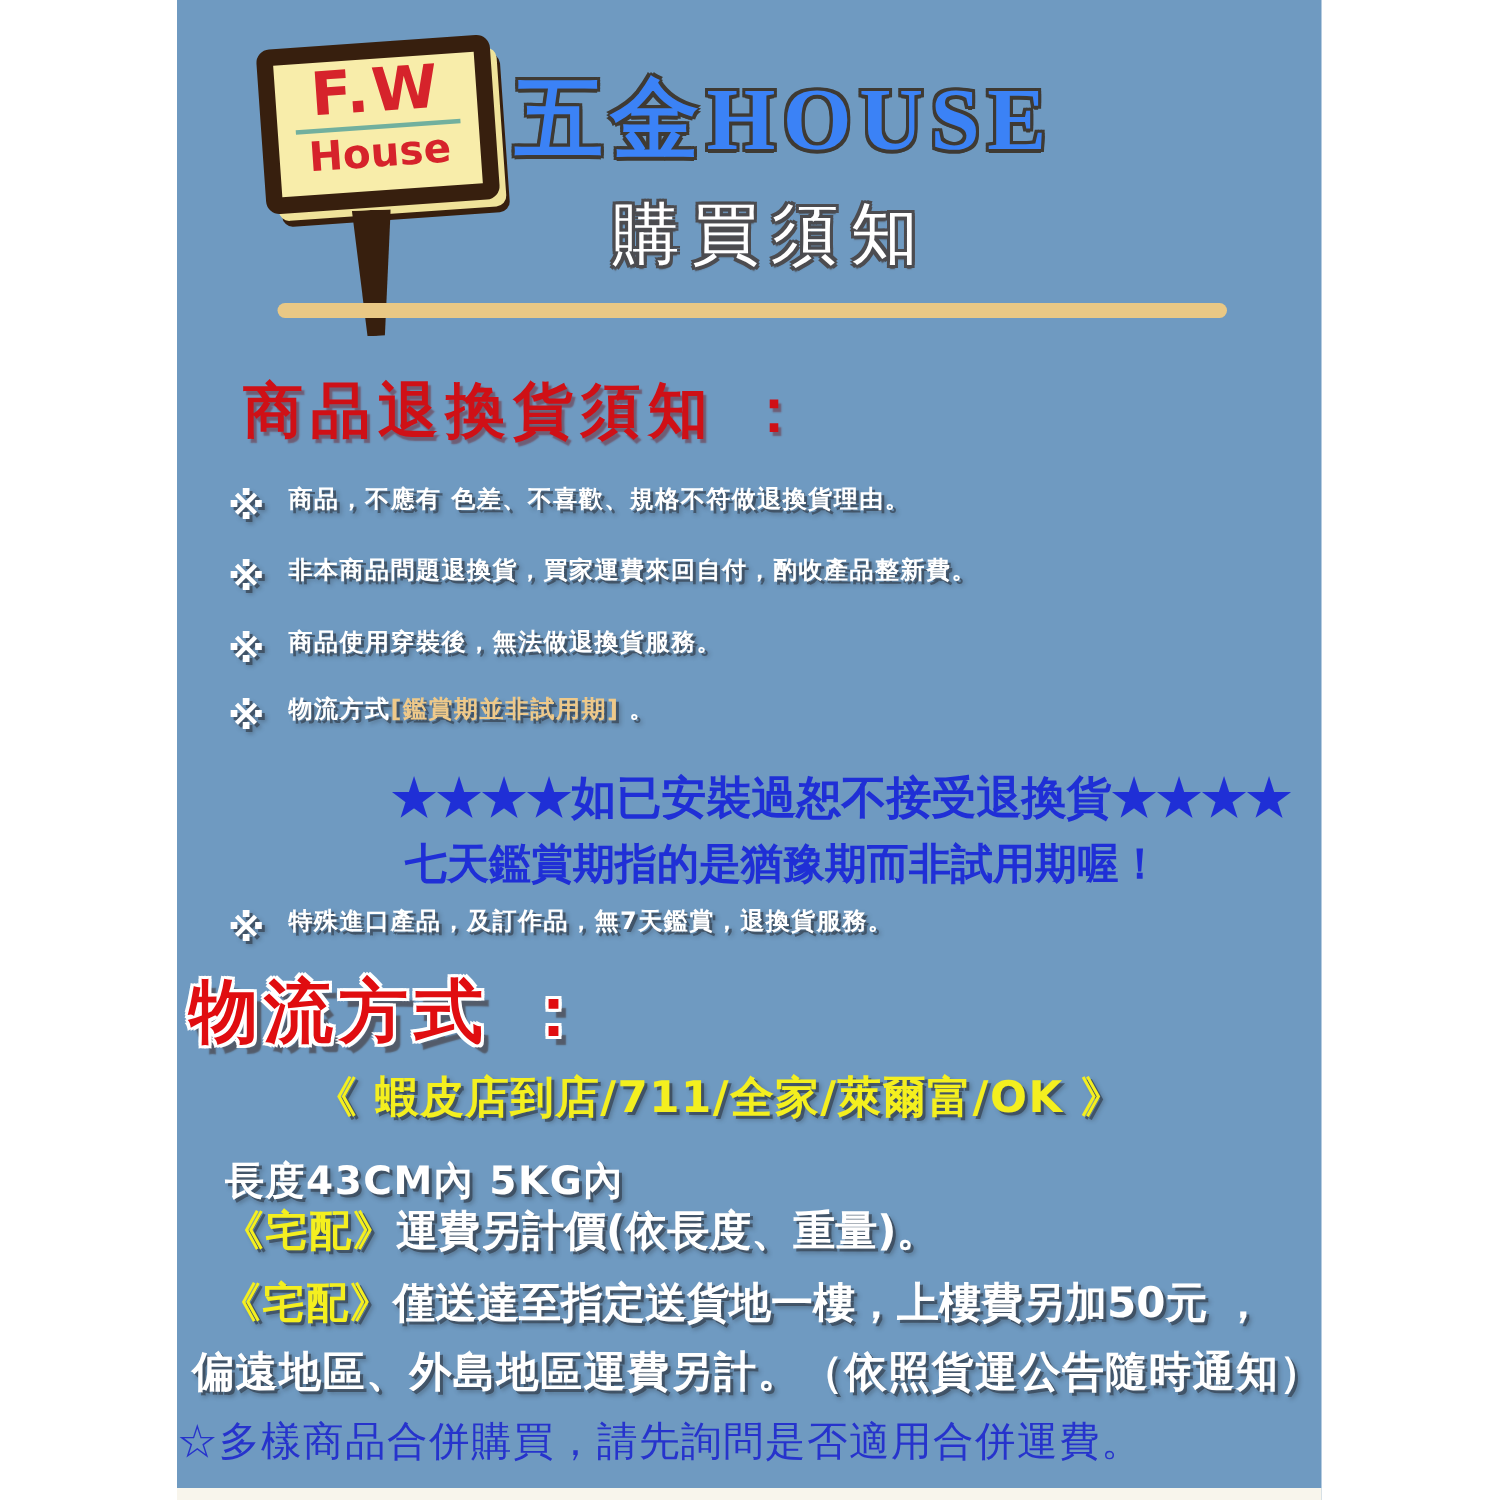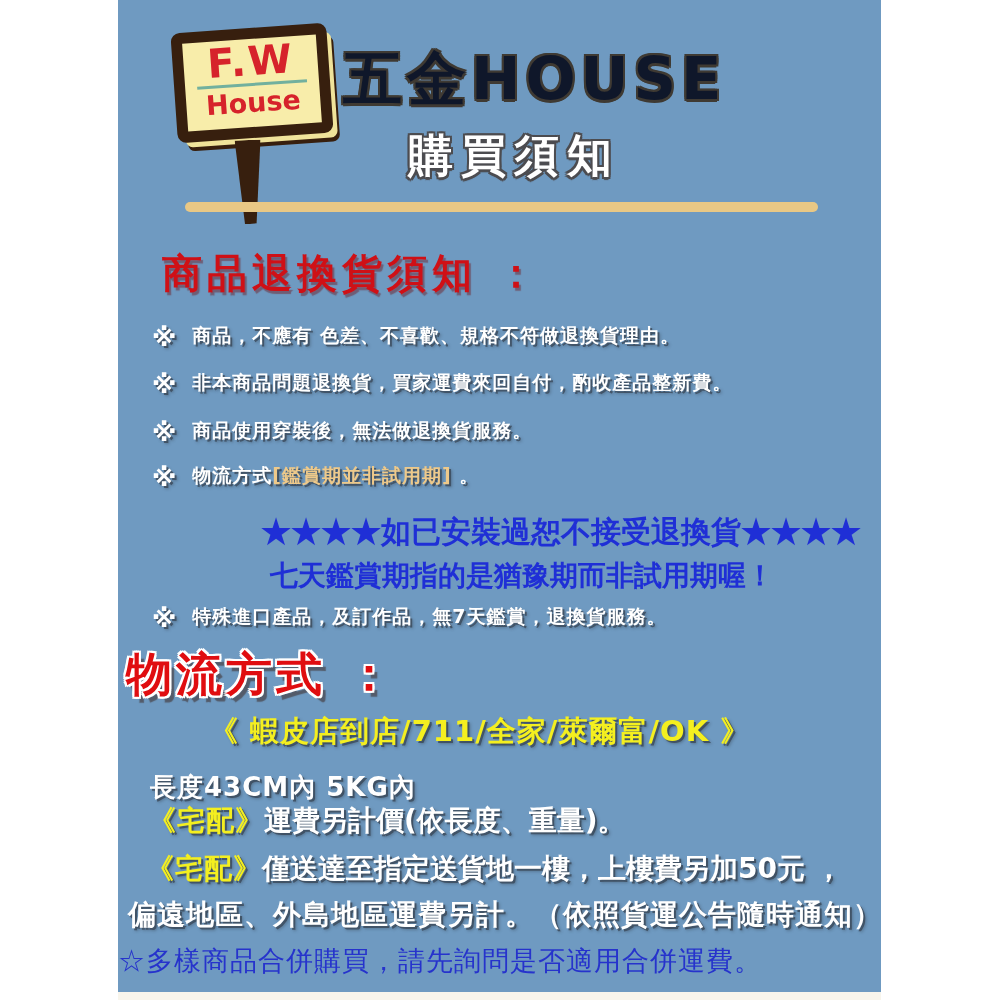--- a/index.html
+++ b/index.html
@@ -15,37 +15,37 @@
       background:#f8edaa;border:11px solid #371f0e;border-radius:9px;
       transform:rotate(-4deg);text-align:center;
       box-shadow:6px 7px 0 -2px #f0e39a, 8px 11px 0 -2px #371f0e;}
   .fw-line1{font-size:40px;font-weight:bold;color:#d6232b;line-height:44px;letter-spacing:2px;}
   .fw-divider{width:82%;height:0;border-top:3px solid #72b09e;margin:0 auto;}
   .fw-line2{font-size:27px;font-weight:bold;color:#d6232b;line-height:34px;}
   #sign-pole{position:absolute;left:62px;top:116px;width:34px;height:84px;background:#371f0e;
       clip-path:polygon(12% 0,88% 0,68% 100%,34% 100%);transform:rotate(-2deg);}
 
   
-  .title-tan{font-size:59px;font-weight:bold;letter-spacing:5px;color:#0f172a;
+  .title-tan{font-size:59px;font-weight:bold;letter-spacing:5px;color:#3b82f6;
       text-shadow:-2px -2px 0 #3f3a33,2px -2px 0 #3f3a33,-2px 2px 0 #3f3a33,2px 2px 0 #3f3a33,
-      -2px 0 0 #3f3a33,2px 0 0 #3f3a33,0 -2px 0 #3f3a33,0 3px 0 #3f3a33;}
-  .subtitle-white{font-size:45px;font-weight:bold;letter-spacing:8px;color:#ffffff;
+      -2px 0 0 #3f3a33,2px 0 0 #3f3a33,0 -2px 0 #3f3a33,0 3px 0 #3f3a33;font-family:Liberation Serif, serif;}
+  .subtitle-white{font-size:45px;font-weight:normal;letter-spacing:8px;color:#ffffff;
       text-shadow:-2px -2px 0 #4c4c50,2px -2px 0 #4c4c50,-2px 2px 0 #4c4c50,2px 2px 0 #4c4c50,
       -2px 0 0 #4c4c50,2px 0 0 #4c4c50,0 -2px 0 #4c4c50,0 3px 1px #4c4c50;}
   .divider-bar{position:absolute;left:185px;top:202px;width:633px;height:10px;background:#e9c885;border-radius:5px;}
   .red-heading{font-size:40px;font-weight:bold;letter-spacing:5px;color:#cf1016;
       text-shadow:2px 3px 1px rgba(110,20,25,.45);}
   .red-heading-outlined{font-size:46px;font-weight:bold;letter-spacing:4px;color:#e00d10;
       text-shadow:-2px -2px 0 #fff,2px -2px 0 #fff,-2px 2px 0 #fff,2px 2px 0 #fff,
       -2px 0 0 #fff,2px 0 0 #fff,0 -2px 0 #fff,0 2px 0 #fff,5px 6px 1px rgba(60,40,35,.55);}
   .white-pop{color:#ffffff;font-weight:bold;
       text-shadow:2px 2px 0 rgba(52,64,78,.7),3px 3px 3px rgba(52,64,78,.4);}
   .bullet-row{display:flex;align-items:flex-start;}
   .bullet-marker{font-size:25px;margin-right:16px;}
-  .bullet-text{font-size:19px;letter-spacing:1px;}
+  .bullet-text{font-size:16px;letter-spacing:1px;}
   .tan-hl{color:#eec98a;font-weight:bold;
       text-shadow:2px 2px 0 rgba(52,64,78,.7),3px 3px 3px rgba(52,64,78,.4);}
   .blue-serif{font-family:"DejaVu Serif",serif;font-weight:bold;color:#1f2fd6;}
   .yellow-pop{color:#f4ef1f;font-weight:bold;font-size:29px;letter-spacing:1px;
       text-shadow:2px 2px 0 rgba(52,64,78,.7),3px 3px 3px rgba(52,64,78,.4);}
   .footer-blue{font-family:"DejaVu Serif",serif;color:#2633cc;font-size:27px;letter-spacing:1px;}
 </style>
 </head>
 <body>
 

